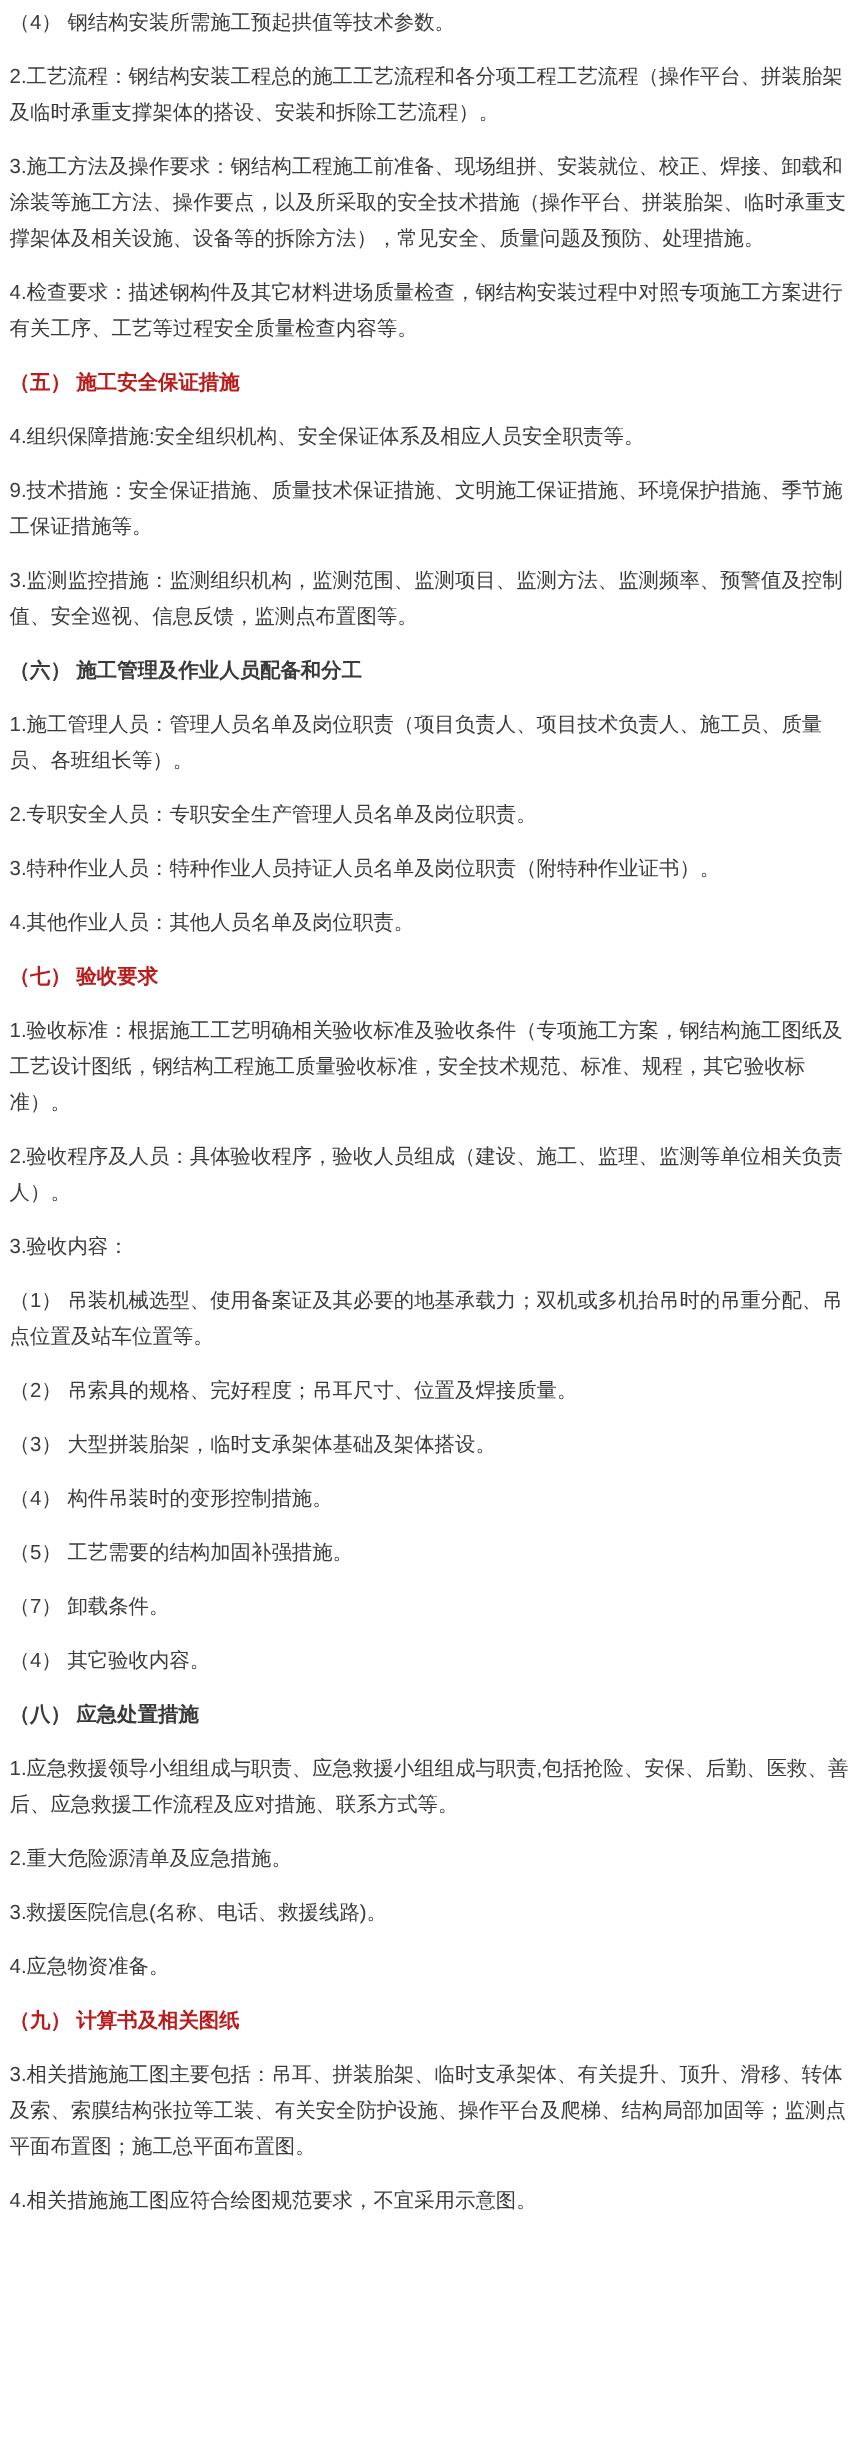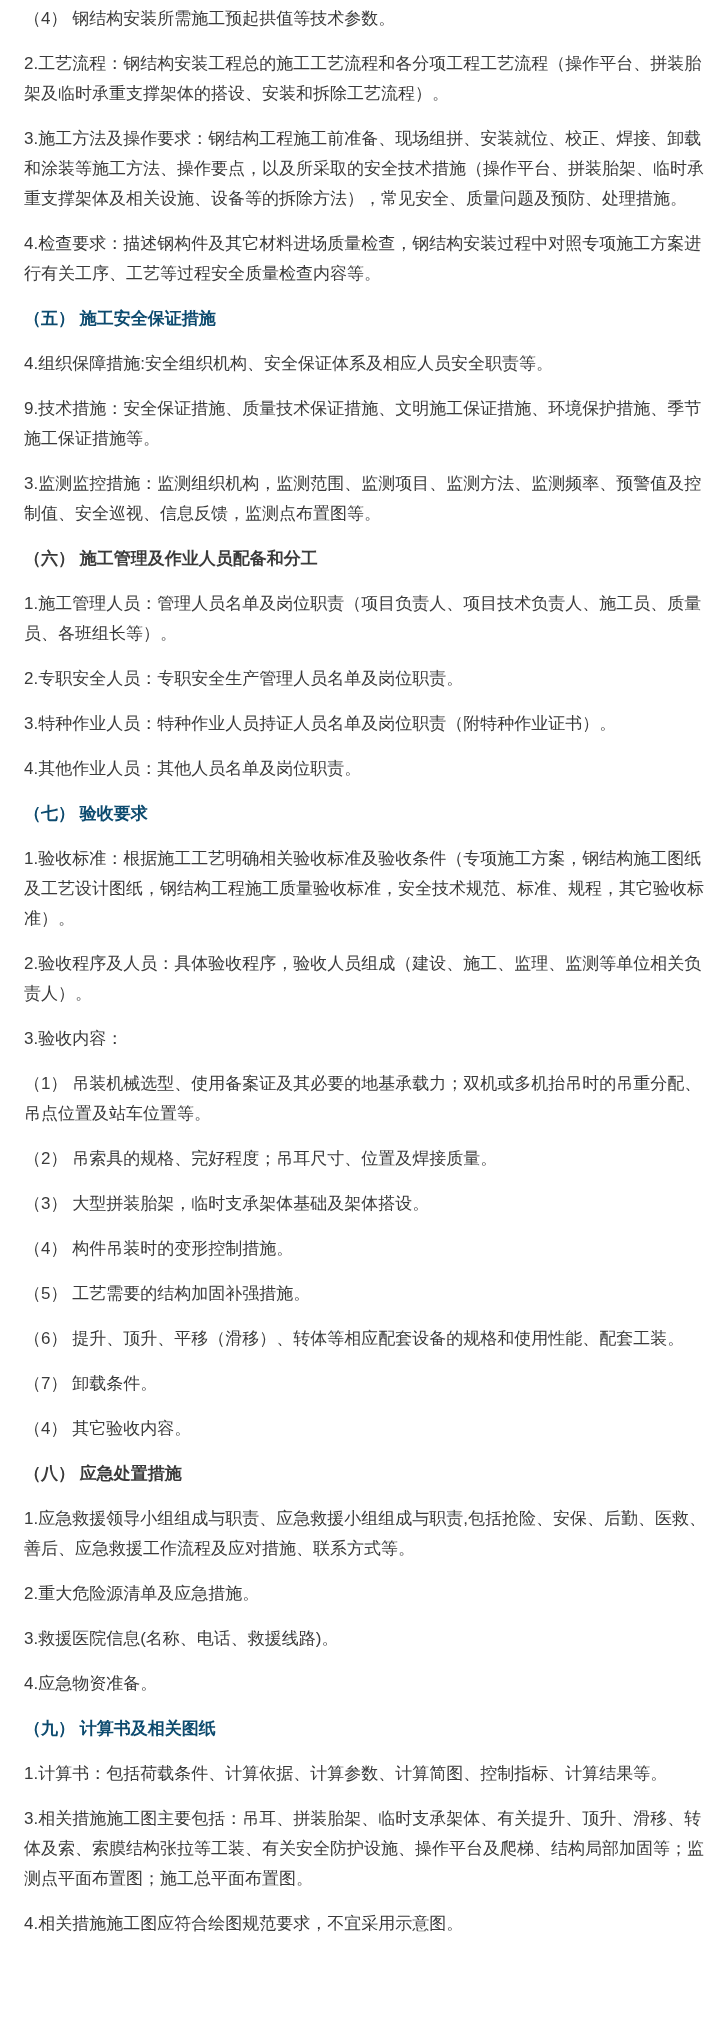--- a/index.html
+++ b/index.html
@@ -14,25 +14,25 @@
     background: #ffffff;
     padding: 4px 8px 26px 8px;
     font-family: "Liberation Sans", sans-serif;
     font-size: 17px;
     line-height: 30px;
     color: #3a3a3a;
     text-align: left;
     word-break: break-all;
   }
   .doc p {
-    margin: 0 0 15px 16px;
+    margin: 0 0 15px 0;
   }
   .doc p.hb {
     font-weight: bold;
-    color: #0c4a6e;
+    color: #b91c1c;
   }
   .doc p.hp {
     font-weight: bold;
   }
 </style>
 </head>
 <body>
 
 <div class="doc">
   <p>（4） 钢结构安装所需施工预起拱值等技术参数。</p>
@@ -50,25 +50,23 @@
   <p>4.其他作业人员：其他人员名单及岗位职责。</p>
   <p class="hb">（七） 验收要求</p>
   <p>1.验收标准：根据施工工艺明确相关验收标准及验收条件（专项施工方案，钢结构施工图纸及工艺设计图纸，钢结构工程施工质量验收标准，安全技术规范、标准、规程，其它验收标准）。</p>
   <p>2.验收程序及人员：具体验收程序，验收人员组成（建设、施工、监理、监测等单位相关负责人）。</p>
   <p>3.验收内容：</p>
   <p>（1） 吊装机械选型、使用备案证及其必要的地基承载力；双机或多机抬吊时的吊重分配、吊点位置及站车位置等。</p>
   <p>（2） 吊索具的规格、完好程度；吊耳尺寸、位置及焊接质量。</p>
   <p>（3） 大型拼装胎架，临时支承架体基础及架体搭设。</p>
   <p>（4） 构件吊装时的变形控制措施。</p>
   <p>（5） 工艺需要的结构加固补强措施。</p>
-  <p>（6） 提升、顶升、平移（滑移）、转体等相应配套设备的规格和使用性能、配套工装。</p>
   <p>（7） 卸载条件。</p>
   <p>（4） 其它验收内容。</p>
   <p class="hp">（八） 应急处置措施</p>
   <p>1.应急救援领导小组组成与职责、应急救援小组组成与职责,包括抢险、安保、后勤、医救、善后、应急救援工作流程及应对措施、联系方式等。</p>
   <p>2.重大危险源清单及应急措施。</p>
   <p>3.救援医院信息(名称、电话、救援线路)。</p>
   <p>4.应急物资准备。</p>
   <p class="hb">（九） 计算书及相关图纸</p>
-  <p>1.计算书：包括荷载条件、计算依据、计算参数、计算简图、控制指标、计算结果等。</p>
   <p>3.相关措施施工图主要包括：吊耳、拼装胎架、临时支承架体、有关提升、顶升、滑移、转体及索、索膜结构张拉等工装、有关安全防护设施、操作平台及爬梯、结构局部加固等；监测点平面布置图；施工总平面布置图。</p>
   <p>4.相关措施施工图应符合绘图规范要求，不宜采用示意图。</p>
 </div>
 
 </body></html>

